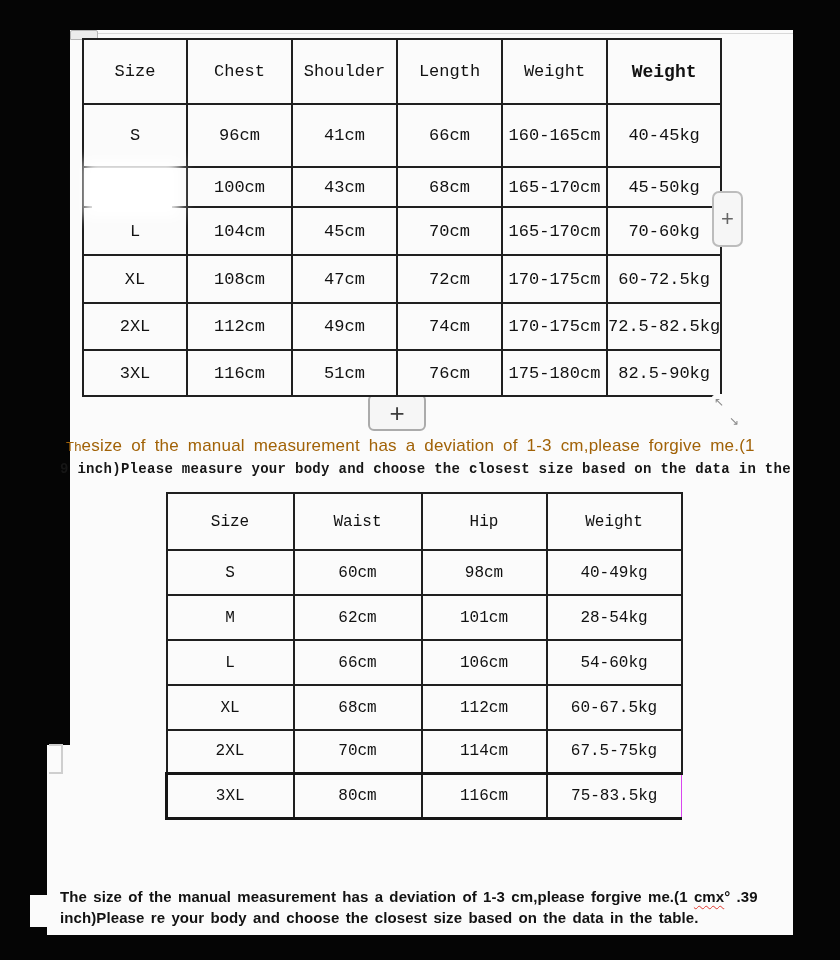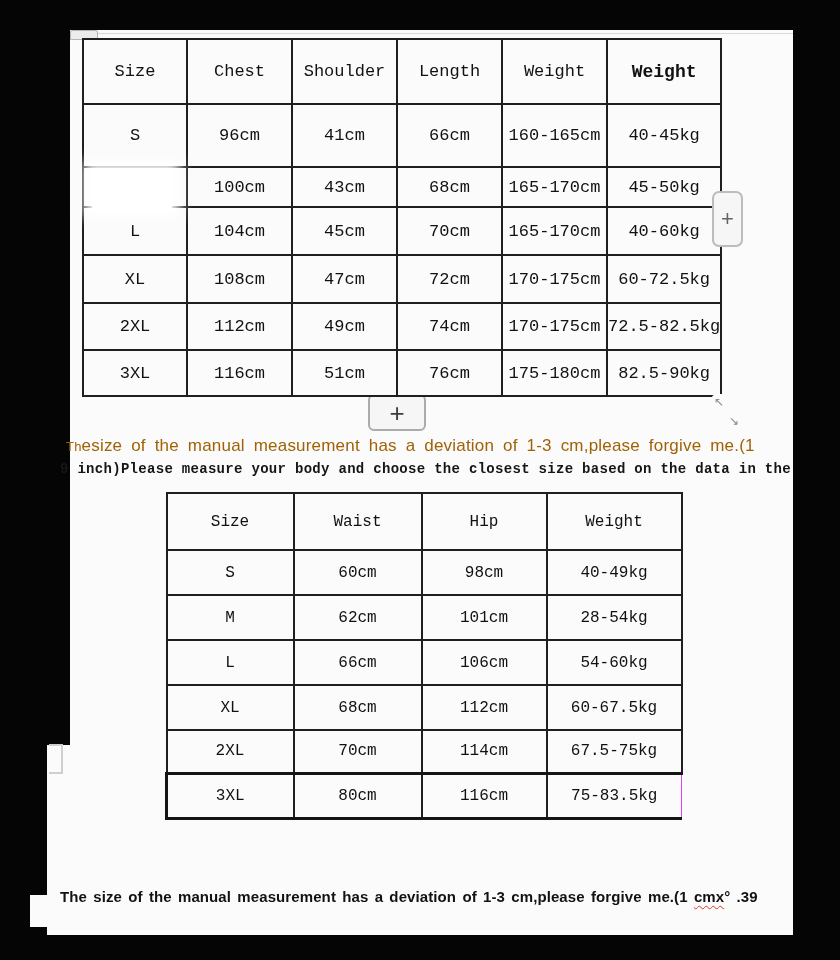--- a/index.html
+++ b/index.html
@@ -101,21 +101,21 @@
     <td>68cm</td>
     <td>165-170cm</td>
     <td>45-50kg</td>
   </tr>
   <tr style="height:48px">
     <td>L</td>
     <td>104cm</td>
     <td>45cm</td>
     <td>70cm</td>
     <td>165-170cm</td>
-    <td>40-60kg</td>
+    <td>70-60kg</td>
   </tr>
   <tr style="height:48px">
     <td>XL</td>
     <td>108cm</td>
     <td>47cm</td>
     <td>72cm</td>
     <td>170-175cm</td>
     <td>60-72.5kg</td>
   </tr>
   <tr style="height:47px">
@@ -196,13 +196,14 @@
     <td>3XL</td>
     <td>80cm</td>
     <td>116cm</td>
     <td>75-83.5kg</td>
   </tr>
 </tbody>
   </table>
 
 <div class="abs" id="bottom-note">
   <span>The size of the manual measurement has a deviation of 1-3 cm,please forgive me.(1 </span><span class="squiggle">cmx</span><span>° .39</span><br>
+  <span>inch)Please re your body and choose the closest size based on the data in the table.</span>
 </div>
 
 </body></html>

